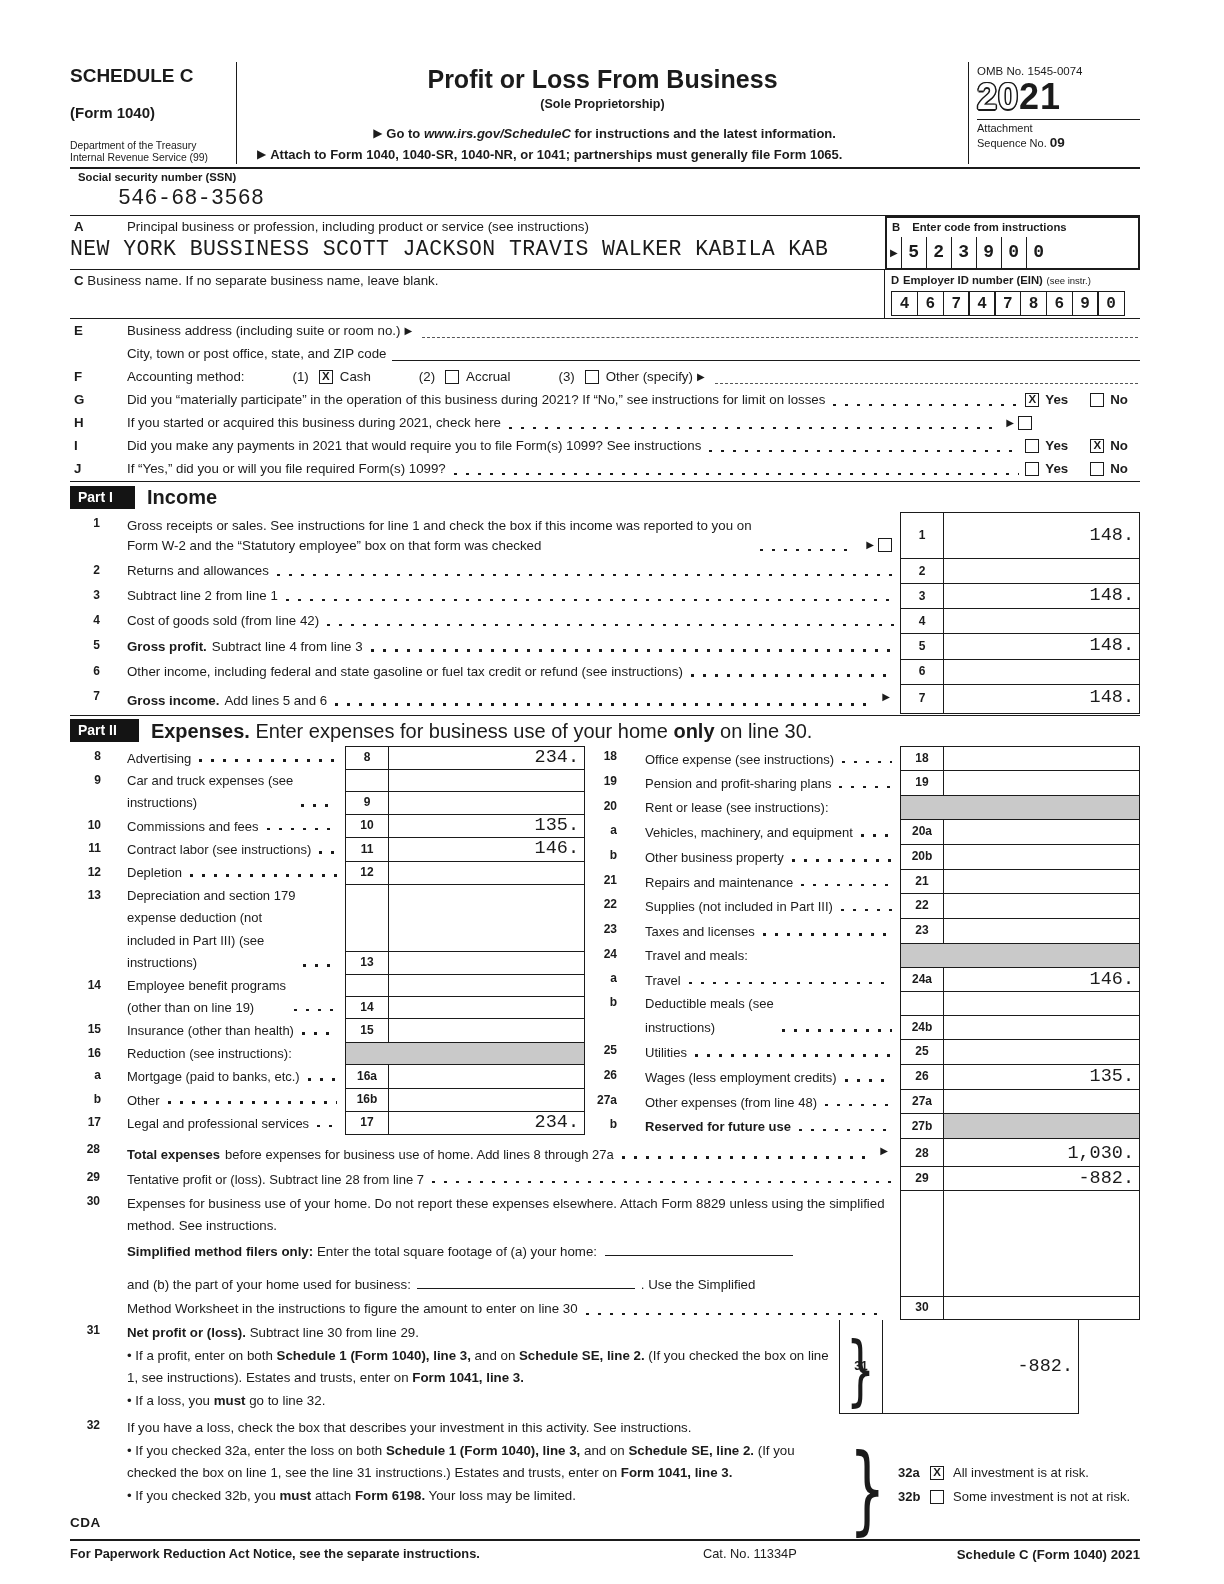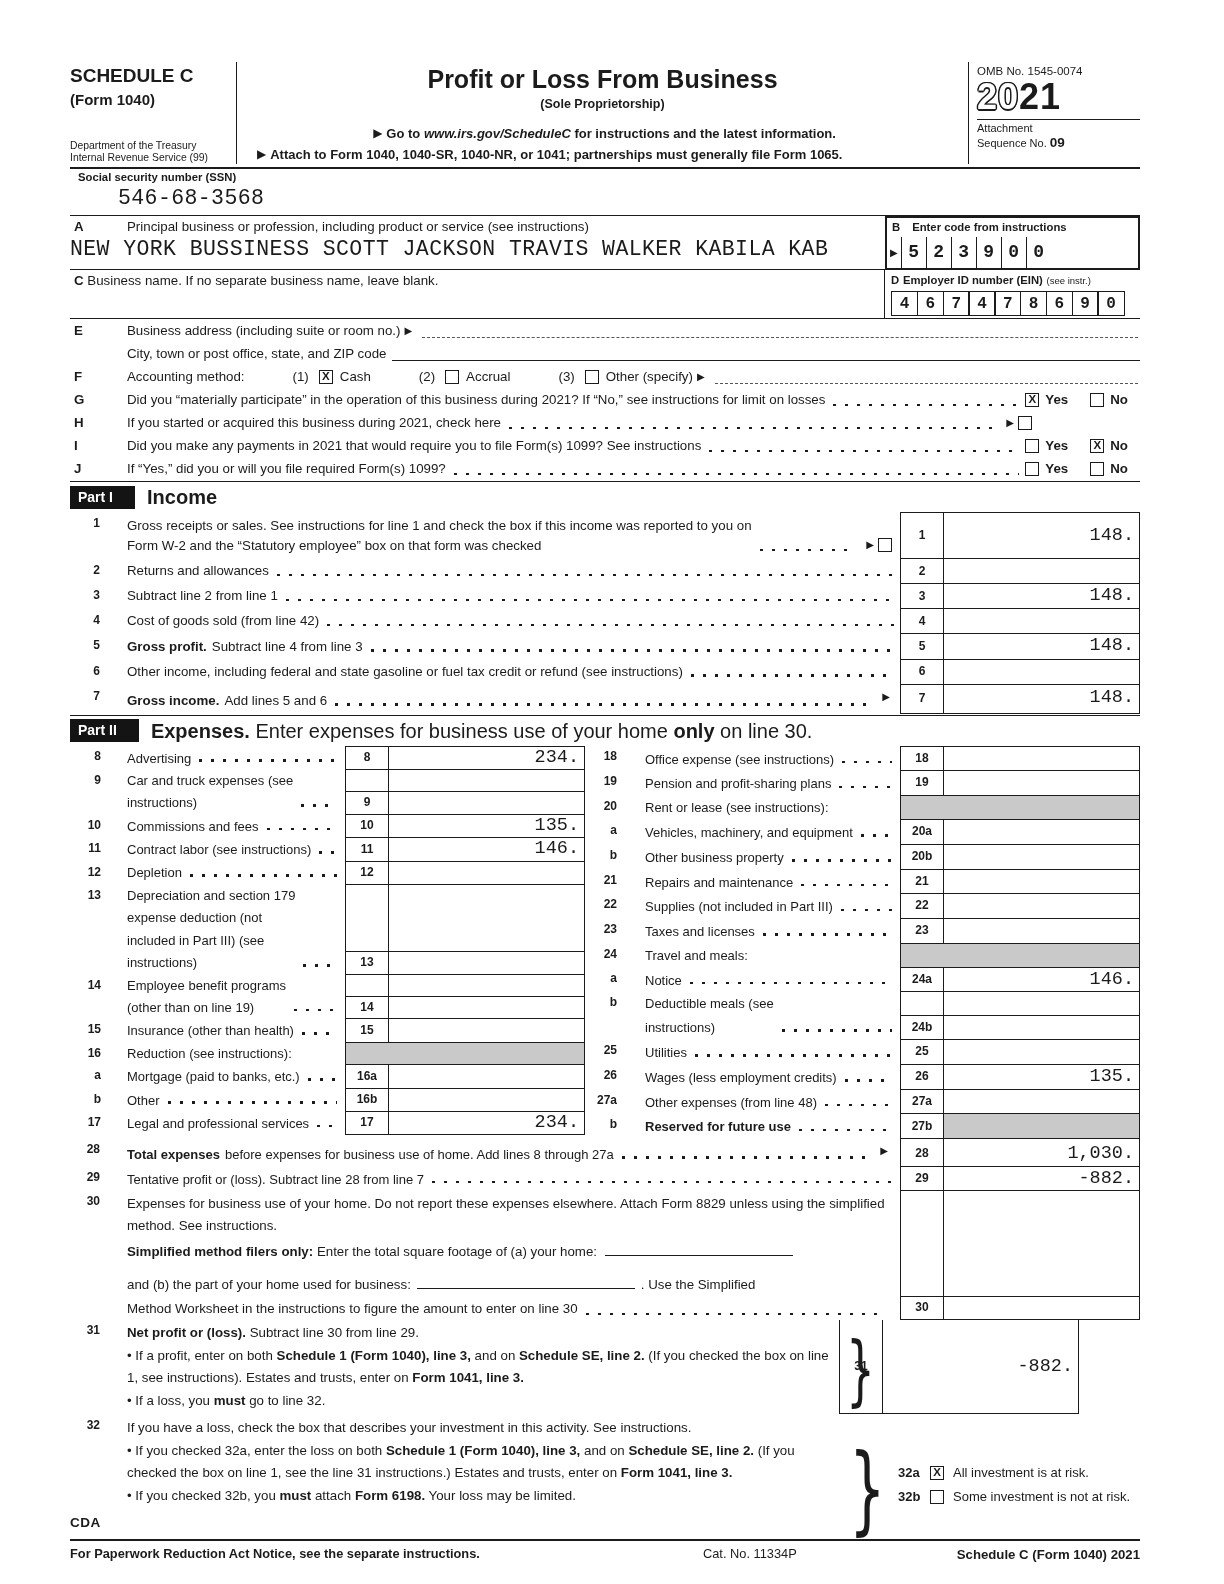--- a/index.html
+++ b/index.html
@@ -9,21 +9,21 @@
 b{font-weight:bold}
 .bold{font-weight:bold}
 i{font-style:italic}
 .arrow{display:inline-block;margin:0 4px;flex:none}
 .arrow::before{content:"▶";font-size:10px;position:relative;top:-1px}
 .arrow.b::before{font-size:12px}
 
 .hdr{display:flex;align-items:stretch;border-bottom:2.5px solid #1b1b1b;padding-bottom:3px;min-height:96px}
 .h-left{width:167px;display:flex;flex-direction:column;padding:2px 8px 0 0;border-right:1.5px solid #1b1b1b}
 .h-sched{font-size:19px;font-weight:bold}
-.h-form{font-size:15px;font-weight:bold;margin-top:1px}
+.h-form{font-size:15px;font-weight:bold;margin-top:14px}
 .h-dept{margin-top:auto;font-size:10.4px;line-height:1.15}
 .h-center{flex:1;text-align:center;padding:0 10px}
 .h-title{font-size:25px;font-weight:bold;margin-top:1px}
 .h-sub{font-size:12.5px;font-weight:bold}
 .h-goto{font-size:13px;font-weight:bold;margin-top:14px}
 .h-attach{font-size:13px;font-weight:bold;margin-top:4px;text-align:left;padding-left:6px}
 .h-right{width:172px;border-left:1.5px solid #1b1b1b;padding:2px 0 0 8px;display:flex;flex-direction:column}
 .h-omb{font-size:11.5px}
 .h-year{font-size:36px;font-weight:800;letter-spacing:1px;line-height:1.02}
 .y20{color:#fff;text-shadow:-1.5px 0 #1b1b1b,1.5px 0 #1b1b1b,0 -1.5px #1b1b1b,0 1.5px #1b1b1b,-1px -1px #1b1b1b,1px 1px #1b1b1b,1px -1px #1b1b1b,-1px 1px #1b1b1b}
@@ -690,21 +690,21 @@
       <div class="erow">
         <div class="gut">24</div>
         <div class="lbl">
               <span class="txt">Travel and meals:</span>
             </div>
         <div class="grayc"></div>
       </div>
       <div class="erow">
         <div class="gut">a</div>
         <div class="lbl">
-              <span class="txt">Notice</span>
+              <span class="txt">Travel</span>
               <span class="dots"></span>
             </div>
         <div class="ebox">
               <div class="nw">
                 <div class="c">24a</div>
               </div>
               <div class="aw">
                 <div class="c">146.</div>
               </div>
             </div>

